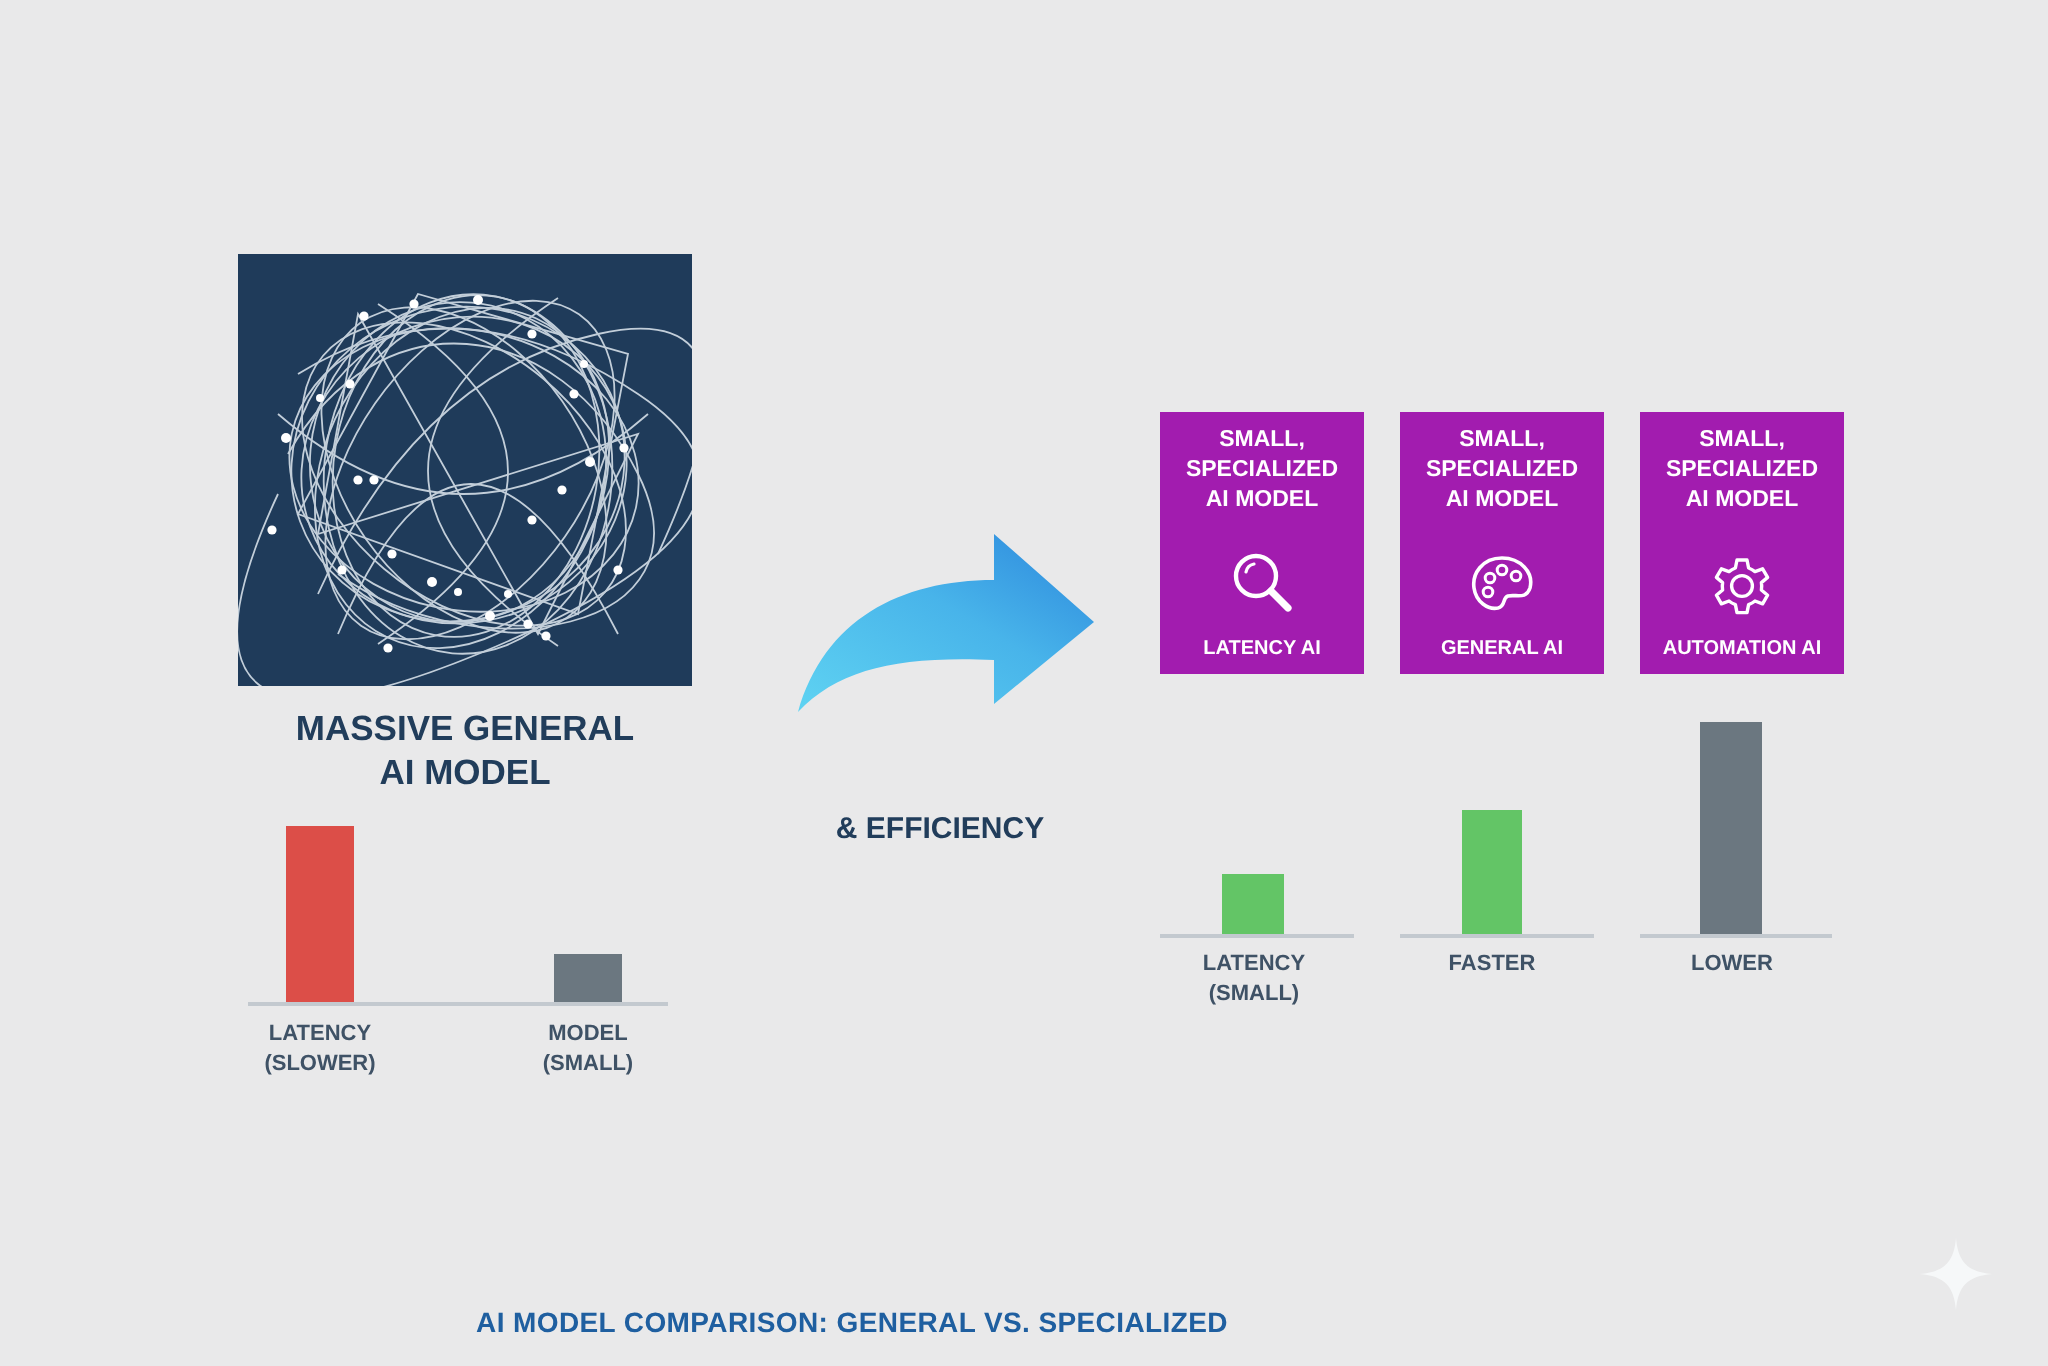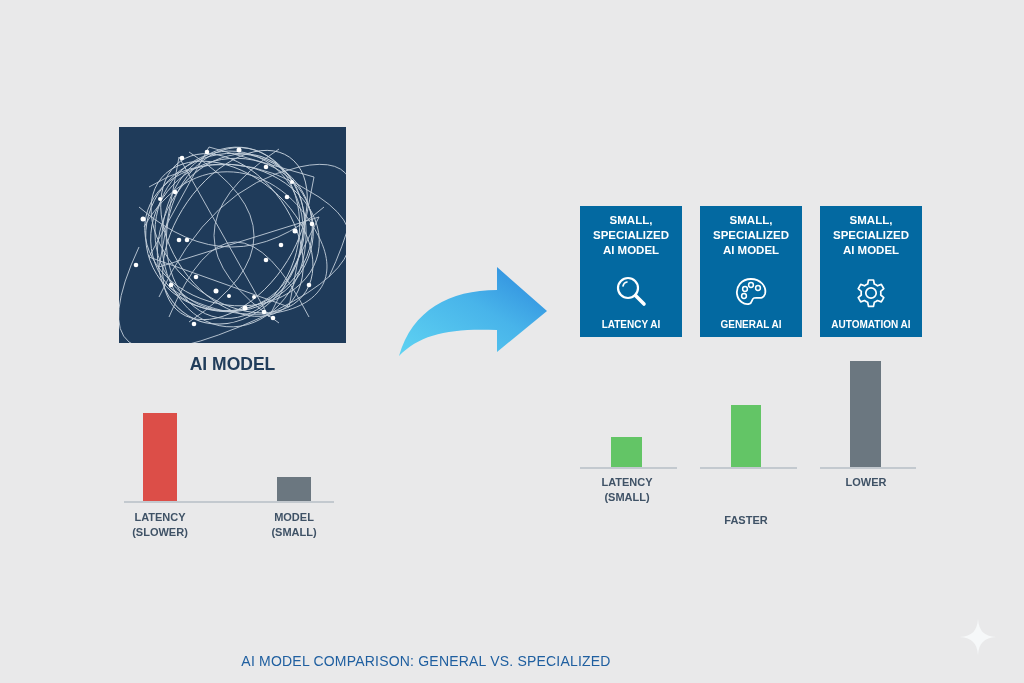--- a/index.html
+++ b/index.html
@@ -46,21 +46,21 @@
 
   .outperforms {
     left: 390px; top: 405px; width: 160px;
     font-size: 15px;
     line-height: 1.3;
   }
 
   
   .card {
     top: 206px; width: 102px; height: 131px;
-    background: #0369a1;
+    background: #a21caf;
     color: #ffffff;
     text-align: center;
     padding-left: 35px;
   }
   .card-title {
     position: absolute; left: 0; right: 0; top: 7px;
     font-size: 11.5px; font-weight: 700; line-height: 1.32;
   }
   .card-icon {
     position: absolute; left: 50%; top: 68px;
@@ -69,21 +69,21 @@
   .card-label {
     position: absolute; left: 0; right: 0; top: 113px;
     font-size: 10px; font-weight: 700;
   }
 
   .footer-title {
     left: 0; width: 852px; top: 653px;
     text-align: center;
     color: #1f5fa0;
     font-size: 14px;
-    font-weight: 400;
+    font-weight: 700;
     letter-spacing: 0.2px;
   }
   .sparkle { left: 958px; top: 617px; width: 40px; height: 40px; }
 </style>
 </head>
 <body>
 
 <div class="abs network-panel">
   <svg viewBox="0 0 227 216" xmlns="http://www.w3.org/2000/svg">
     <g fill="none" stroke="#dfe8f0" stroke-width="0.9" opacity="0.85">
@@ -132,20 +132,21 @@
         <circle cx="147" cy="40" r="2.3"></circle>
       <circle cx="173" cy="55" r="2"></circle>
         <circle cx="41" cy="72" r="2"></circle>
       <circle cx="110" cy="169" r="2"></circle>
         <circle cx="135" cy="170" r="2"></circle>
     </g>
   </svg>
 </div>
 
 <div class="abs heading-dark massive-title">
+  <div>MASSIVE GENERAL</div>
   <div>AI MODEL</div>
 </div>
 
 <div class="abs" style="left:0;top:0;width:0;height:0;">
   <div class="abs bar" style="left:143px;top:413px;width:34px;height:89px;background:#dc4e48;"></div>
   <div class="abs bar" style="left:277px;top:477px;width:34px;height:25px;background:#6b7780;"></div>
   <div class="abs baseline" style="left:124px;top:501px;width:210px;"></div>
   <div class="abs bar-label" style="left:120px;top:510px;width:80px;">
     <div>LATENCY</div>
     <div>(SLOWER)</div>
@@ -167,20 +168,21 @@
   <path d="M9 96
            C 22 50, 60 30, 107 30
            L 107 7
            L 157 51
            L 107 92
            L 107 70
            C 60 68, 30 74, 9 96 Z" fill="url(#arrowGrad)"></path>
 </svg>
 
 <div class="abs heading-dark outperforms">
+  <div>&amp; EFFICIENCY</div>
 </div>
 
 <div class="abs card" style="left:580px;">
   <div class="card-title">
     <div>SMALL,</div>
     <div>SPECIALIZED</div>
     <div>AI MODEL</div>
   </div>
   <svg class="card-icon" viewBox="0 0 36 36" xmlns="http://www.w3.org/2000/svg">
     <circle cx="15" cy="14" r="10" fill="none" stroke="#ffffff" stroke-width="2.2"></circle>
@@ -225,21 +227,21 @@
   <div class="abs bar" style="left:611px;top:437px;width:31px;height:31px;background:#63c566;"></div>
   <div class="abs bar" style="left:731px;top:405px;width:30px;height:63px;background:#63c566;"></div>
   <div class="abs bar" style="left:850px;top:361px;width:31px;height:107px;background:#6b7780;"></div>
   <div class="abs baseline" style="left:580px;top:467px;width:97px;"></div>
   <div class="abs baseline" style="left:700px;top:467px;width:97px;"></div>
   <div class="abs baseline" style="left:820px;top:467px;width:96px;"></div>
   <div class="abs bar-label" style="left:587px;top:475px;width:80px;">
     <div>LATENCY</div>
     <div>(SMALL)</div>
   </div>
-  <div class="abs bar-label" style="left:706px;top:475px;width:80px;margin-top:38px;">
+  <div class="abs bar-label" style="left:706px;top:475px;width:80px;">
     <div>FASTER</div>
   </div>
   <div class="abs bar-label" style="left:826px;top:475px;width:80px;text-align:center;">
     <div>LOWER</div>
   </div>
 </div>
 
 <div class="abs footer-title">AI MODEL COMPARISON: GENERAL VS. SPECIALIZED</div>
 
 <svg class="abs sparkle" viewBox="0 0 40 40" xmlns="http://www.w3.org/2000/svg">

